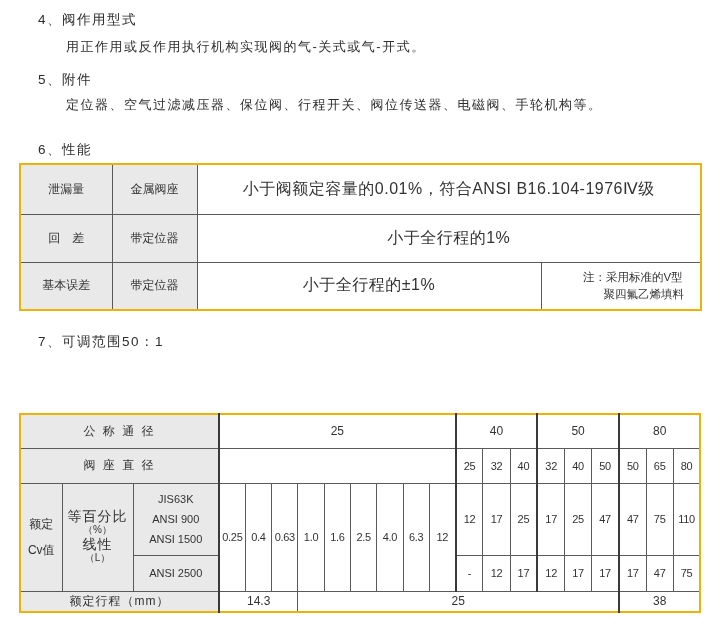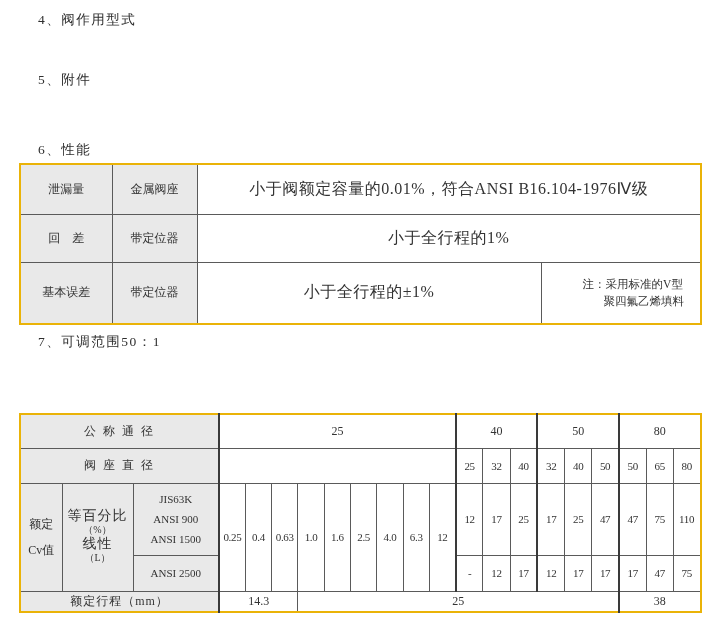--- a/index.html
+++ b/index.html
@@ -1,21 +1,21 @@
 <!DOCTYPE html>
 <html><head>
 <meta charset="utf-8">
 <style>
   html, body { margin: 0; padding: 0; background: #fff; }
   #page {
     position: relative;
     width: 719px;
     height: 638px;
     background: #ffffff;
-    font-family: Liberation Serif, serif;
+    font-family: Liberation Sans, sans-serif;
     color: #333333;
     overflow: hidden;
   }
   .heading {
     position: absolute;
     font-size: 13.5px;
     letter-spacing: 1.5px;
     color: #2e2e2e;
     white-space: nowrap;
   }
@@ -55,22 +55,24 @@
   .char-cell .paren { font-size: 10px; letter-spacing: 0; }
   .std-cell div { line-height: 20px; font-size: 11px; }
   .stroke-label { font-size: 12px; letter-spacing: 1px; }
 </style>
 </head>
 <body>
 
 <div id="page">
 
   <div class="heading" style="left:38px; top:11px;">4、阀作用型式</div>
+  <div class="para" style="left:66px; top:38px;">用正作用或反作用执行机构实现阀的气-关式或气-开式。</div>
 
   <div class="heading" style="left:38px; top:71px;">5、附件</div>
+  <div class="para" style="left:66px; top:96px;">定位器、空气过滤减压器、保位阀、行程开关、阀位传送器、电磁阀、手轮机构等。</div>
 
   <div class="heading" style="left:38px; top:141px;">6、性能</div>
 
   <table style="left:19px; top:163px; width:681px;">
     <colgroup>
       <col style="width:92px">
         <col style="width:85px">
         <col style="width:344px">
         <col style="width:160px">
     </colgroup>
@@ -78,21 +80,21 @@
         <tr style="height:50px;">
       <td class="g">泄漏量</td>
       <td class="g">金属阀座</td>
       <td colspan="2" class="perf-val">小于阀额定容量的0.01%，符合ANSI B16.104-1976Ⅳ级</td>
     </tr>
     <tr style="height:48px;">
       <td class="g">回　差</td>
       <td class="g">带定位器</td>
       <td colspan="2" class="perf-val">小于全行程的1%</td>
     </tr>
-    <tr style="height:62px;border-radius:10px;">
+    <tr style="height:48px;border-radius:10px;">
       <td class="g">基本误差</td>
       <td class="g">带定位器</td>
       <td class="perf-val">小于全行程的±1%</td>
       <td class="note-cell">
         <div class="l1">注：采用标准的V型</div>
         <div class="l2">聚四氟乙烯填料</div>
       </td>
     </tr>
   </tbody>
     </table>

